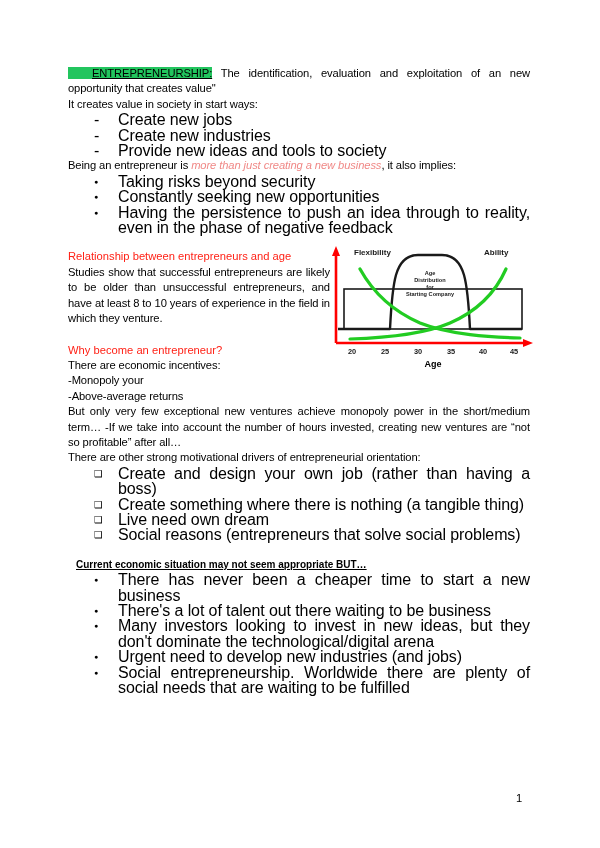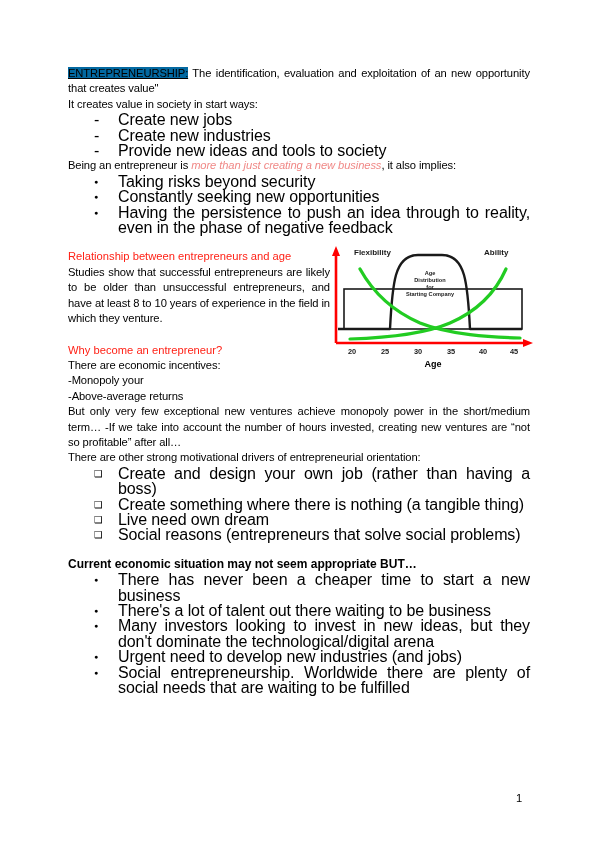--- a/index.html
+++ b/index.html
@@ -31,38 +31,41 @@
     font-size: 11.2px;
     line-height: 15.4px;
     text-align: justify;
     margin: 0;
     letter-spacing: -0.1px;
   }
   .para-left {
     text-align: left;
   }
   .hl {
-    background: #0369a1;
+    background: #22c55e;
     text-decoration: underline;
     font-weight: normal;
+    padding-left: 24px;
   }
   .pink-italic {
     color: #F08886;
     font-style: italic;
   }
   .red-head {
     color: #FF2116;
     font-size: 11.2px;
     line-height: 15.4px;
     margin: 0;
   }
   .underline-head {
+    text-decoration: underline;
     font-weight: bold;
-    font-size: 12px;
-    line-height: 15.4px;
+    font-size: 10px;
+    line-height: 15.4px;
+    margin-left: 8px;
   }
   .u {
     text-align: right;
   }
   ul.dash, ul.dot, ul.box {
     margin: 0;
     padding: 0;
     list-style: none;
   }
   ul.dash li, ul.dot li, ul.box li {

